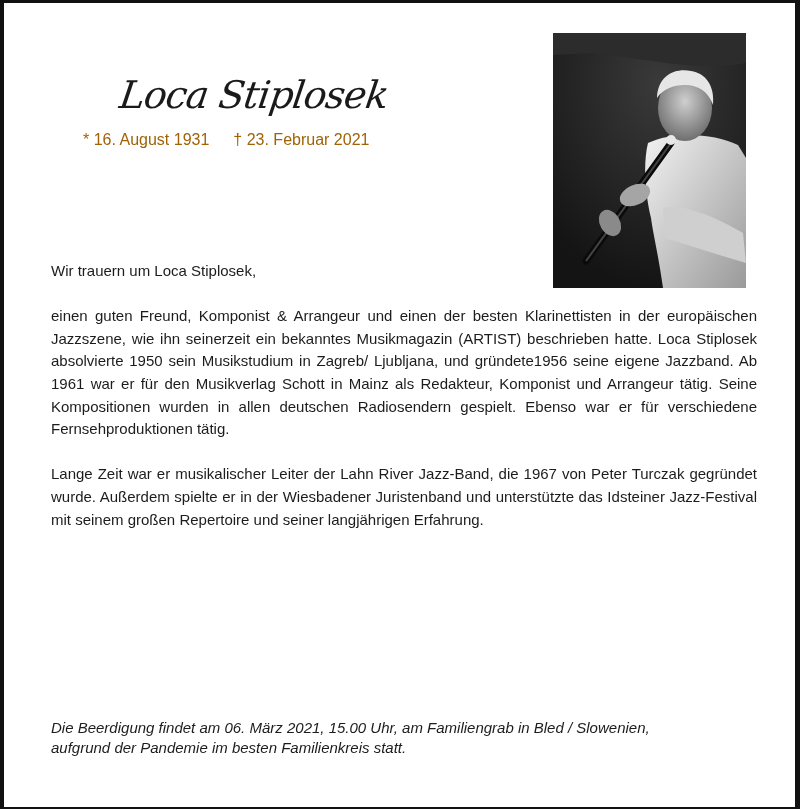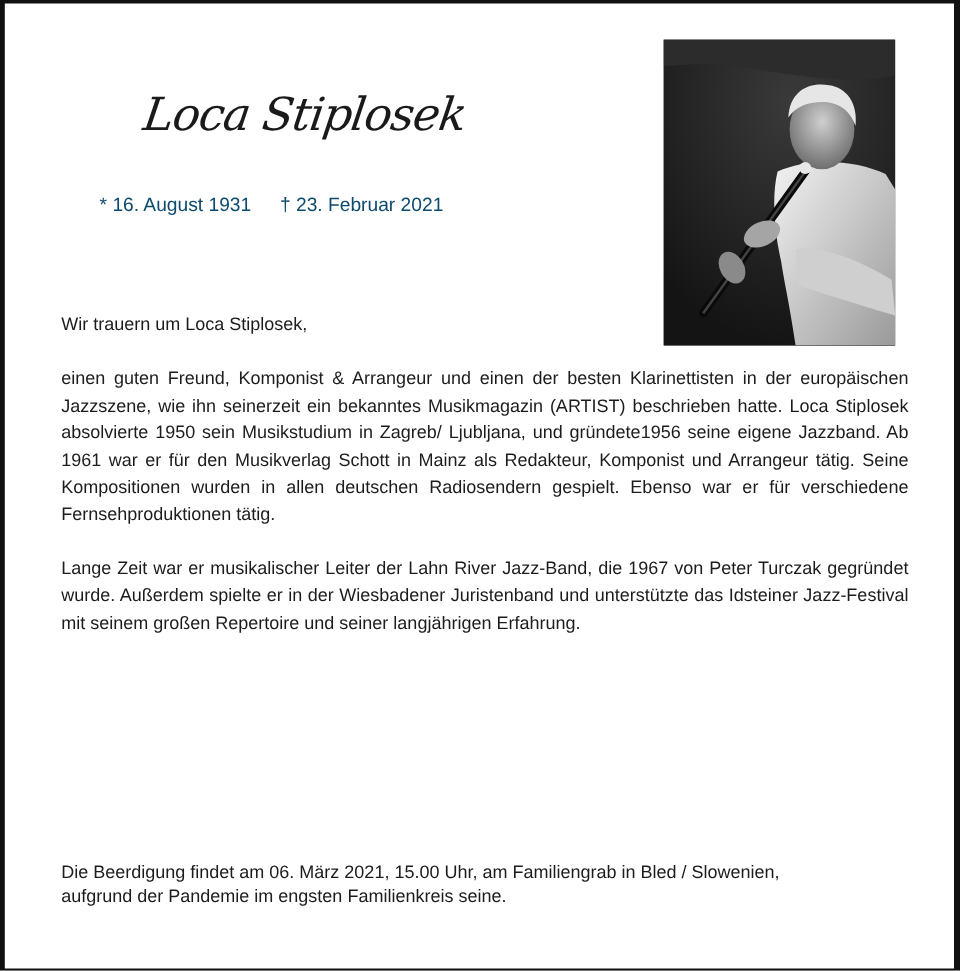--- a/index.html
+++ b/index.html
@@ -11,43 +11,43 @@
     border-right: 5px solid #111; border-bottom: 2px solid #111;
     background: #fff;
   }
   .name {
     position: absolute; left: 116px; top: 70px;
     font-family: "DejaVu Serif", serif; font-style: italic;
     font-size: 38px; color: #1a1a1a; letter-spacing: -1px;
     transform: skewX(-8deg);
   }
   .dates {
-    position: absolute; left: 79px; top: 160px;
-    font-family: "Liberation Sans", sans-serif; font-size: 16px; color: #0c4a6e;
+    position: absolute; left: 79px; top: 128px;
+    font-family: "Liberation Sans", sans-serif; font-size: 16px; color: #a16207;
     white-space: pre;
   }
   .dates span { display: inline-block; }
   .dates .death { margin-left: 24px; }
   .photo {
     position: absolute; left: 549px; top: 30px; width: 193px; height: 255px;
     background: #1b1b1b; overflow: hidden;
   }
   .body-text {
     position: absolute; left: 47px; top: 257px; width: 706px;
     font-family: "Liberation Sans", sans-serif; font-size: 15px; line-height: 22.6px;
     color: #1c1c1c;
   }
   .body-text p { margin: 0 0 22.6px 0; text-align: justify; hyphens: manual; }
   .body-text p.greet { margin-bottom: 22.6px; }
   .footer {
     position: absolute; left: 47px; top: 715px; width: 720px;
     font-family: "Liberation Sans", sans-serif; font-size: 15px; line-height: 19.5px;
     color: #1c1c1c;
   }
-  .footer div { white-space: nowrap; }
+  .footer div { white-space: nowrap; font-style: italic; }
 </style>
 </head>
 <body>
 
 <div class="frame">
 
   <div class="name">Loca Stiplosek</div>
 
   <div class="dates"><span>* 16. August 1931</span><span class="death">† 23. Februar 2021</span></div>
 
@@ -88,16 +88,16 @@
   </div>
 
   <div class="body-text">
     <p class="greet">Wir trauern um Loca Stiplosek,</p>
     <p>einen guten Freund, Komponist &amp; Arrangeur und einen der besten Klarinettisten in der europäischen Jazzszene, wie ihn seinerzeit ein bekanntes Musikmagazin (ARTIST) beschrieben hatte. Loca Stiplosek absolvierte 1950 sein Musikstudium in Zagreb/ Ljubljana, und gründete1956 seine eigene Jazzband. Ab 1961 war er für den Musikver­lag Schott in Mainz als Redakteur, Komponist und Arrangeur tätig. Seine Kompositio­nen wurden in allen deutschen Radiosendern gespielt. Ebenso war er für verschiedene Fernsehproduktionen tätig.</p>
     <p>Lange Zeit war er musikalischer Leiter der Lahn River Jazz-Band, die 1967 von Peter Turczak gegründet wurde. Außerdem spielte er in der Wiesbadener Juristenband und unterstützte das Idsteiner Jazz-Festival mit seinem großen Repertoire und seiner lang­jährigen Erfahrung.</p>
   </div>
 
   <div class="footer">
     <div>Die Beerdigung findet am 06. März 2021, 15.00 Uhr, am Familiengrab in Bled / Slowenien,</div>
-    <div>aufgrund der Pandemie im engsten Familienkreis seine.</div>
+    <div>aufgrund der Pandemie im besten Familienkreis statt.</div>
   </div>
 
 </div>
 
 </body></html>

